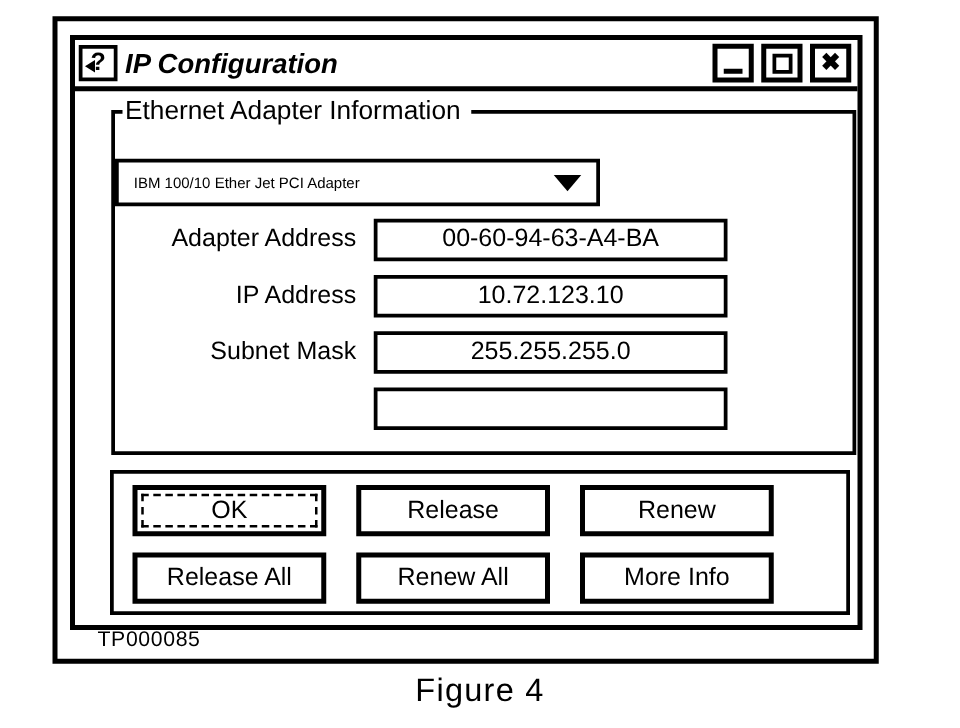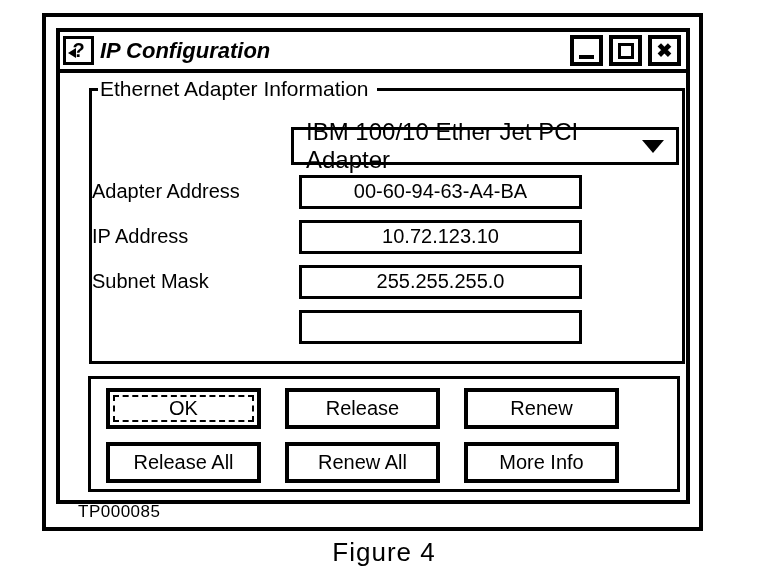--- a/index.html
+++ b/index.html
@@ -74,34 +74,34 @@
     border:3px solid #000;
   }
   .groupbox-label {
     position:absolute; top:-14px; left:6px;
     background:#fff; padding:0 8px 0 2px;
     font-size:21px; white-space:nowrap;
   }
   .gb-rows { position:absolute; left:0; top:0; right:0; padding-top:36px; }
   .dropdown-row { height:42px; display:flex; align-items:flex-start; }
   .dropdown {
-    margin-left:199px; width:388px; height:38px;
+    width:388px; height:38px;
     border:3px solid #000;
     display:flex; align-items:center;
-    padding:0 12px; font-size:24px; background:#fff;
+    padding:0 12px; font-size:12px; background:#fff;
   }
   .dd-arrow {
     margin-left:auto; width:0; height:0;
     border-left:11px solid transparent;
     border-right:11px solid transparent;
     border-top:13px solid #000;
   }
   .field-row { display:flex; align-items:center; height:45px; }
   .field-label {
-    width:207px; padding-right:14px;
+    width:207px; text-align:right; padding-right:14px;
     font-size:20px; white-space:nowrap;
   }
   .field-box {
     width:283px; height:34px; border:3px solid #000;
     display:flex; align-items:center; justify-content:center;
     font-size:20px; background:#fff;
   }
 
   
   .button-panel {

